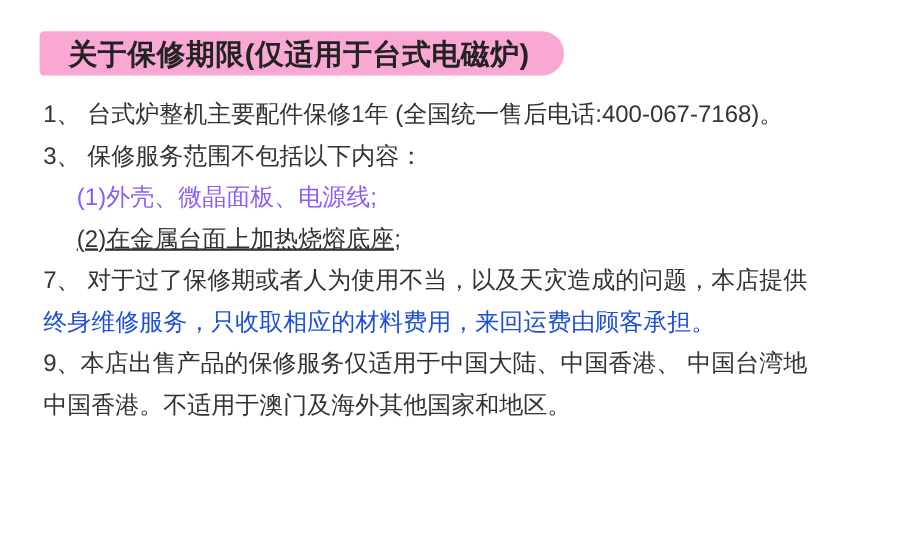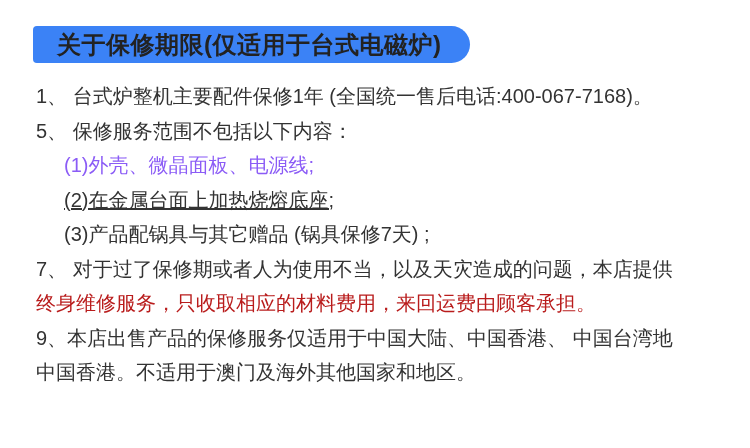--- a/index.html
+++ b/index.html
@@ -49,29 +49,28 @@
   }
   .line.indent-1 {
     margin-left: 64px;
   }
 </style>
 </head>
 <body>
 
 <div class="page" style="background: rgb(255, 255, 255);">
 
-  <div class="badge" style="background: #3b82f6;">
+  <div class="badge" style="background: #f9a8d4;">
     <span class="badge-title" style="color: rgb(34, 34, 34);">关于保修期限(仅适用于台式电磁炉)</span>
   </div>
 
   <div class="content">
       <div class="line indent-0" style="color: rgb(51, 51, 51);">1、 台式炉整机主要配件保修1年 (全国统一售后电话:400-067-7168)。</div>
-      <div class="line indent-0" style="color: rgb(51, 51, 51);">5、 保修服务范围不包括以下内容：</div>
+      <div class="line indent-0" style="color: rgb(51, 51, 51);">3、 保修服务范围不包括以下内容：</div>
       <div class="line indent-1" style="color: #8b5cf6;">(1)外壳、微晶面板、电源线;</div>
       <div class="line indent-1" style="color: rgb(51, 51, 51); text-decoration: underline;">(2)在金属台面上加热烧熔底座;</div>
-      <div class="line indent-1" style="color: rgb(51, 51, 51);">(3)产品配锅具与其它赠品 (锅具保修7天) ;</div>
       <div class="line indent-0" style="color: rgb(51, 51, 51);">7、 对于过了保修期或者人为使用不当，以及天灾造成的问题，本店提供</div>
-      <div class="line indent-0" style="color: #b91c1c;">终身维修服务，只收取相应的材料费用，来回运费由顾客承担。</div>
+      <div class="line indent-0" style="color: #1d4ed8;">终身维修服务，只收取相应的材料费用，来回运费由顾客承担。</div>
       <div class="line indent-0" style="color: rgb(51, 51, 51);">9、本店出售产品的保修服务仅适用于中国大陆、中国香港、 中国台湾地</div>
       <div class="line indent-0" style="color: rgb(51, 51, 51);">中国香港。不适用于澳门及海外其他国家和地区。</div>
     </div>
 
 </div>
 
 </body></html>

